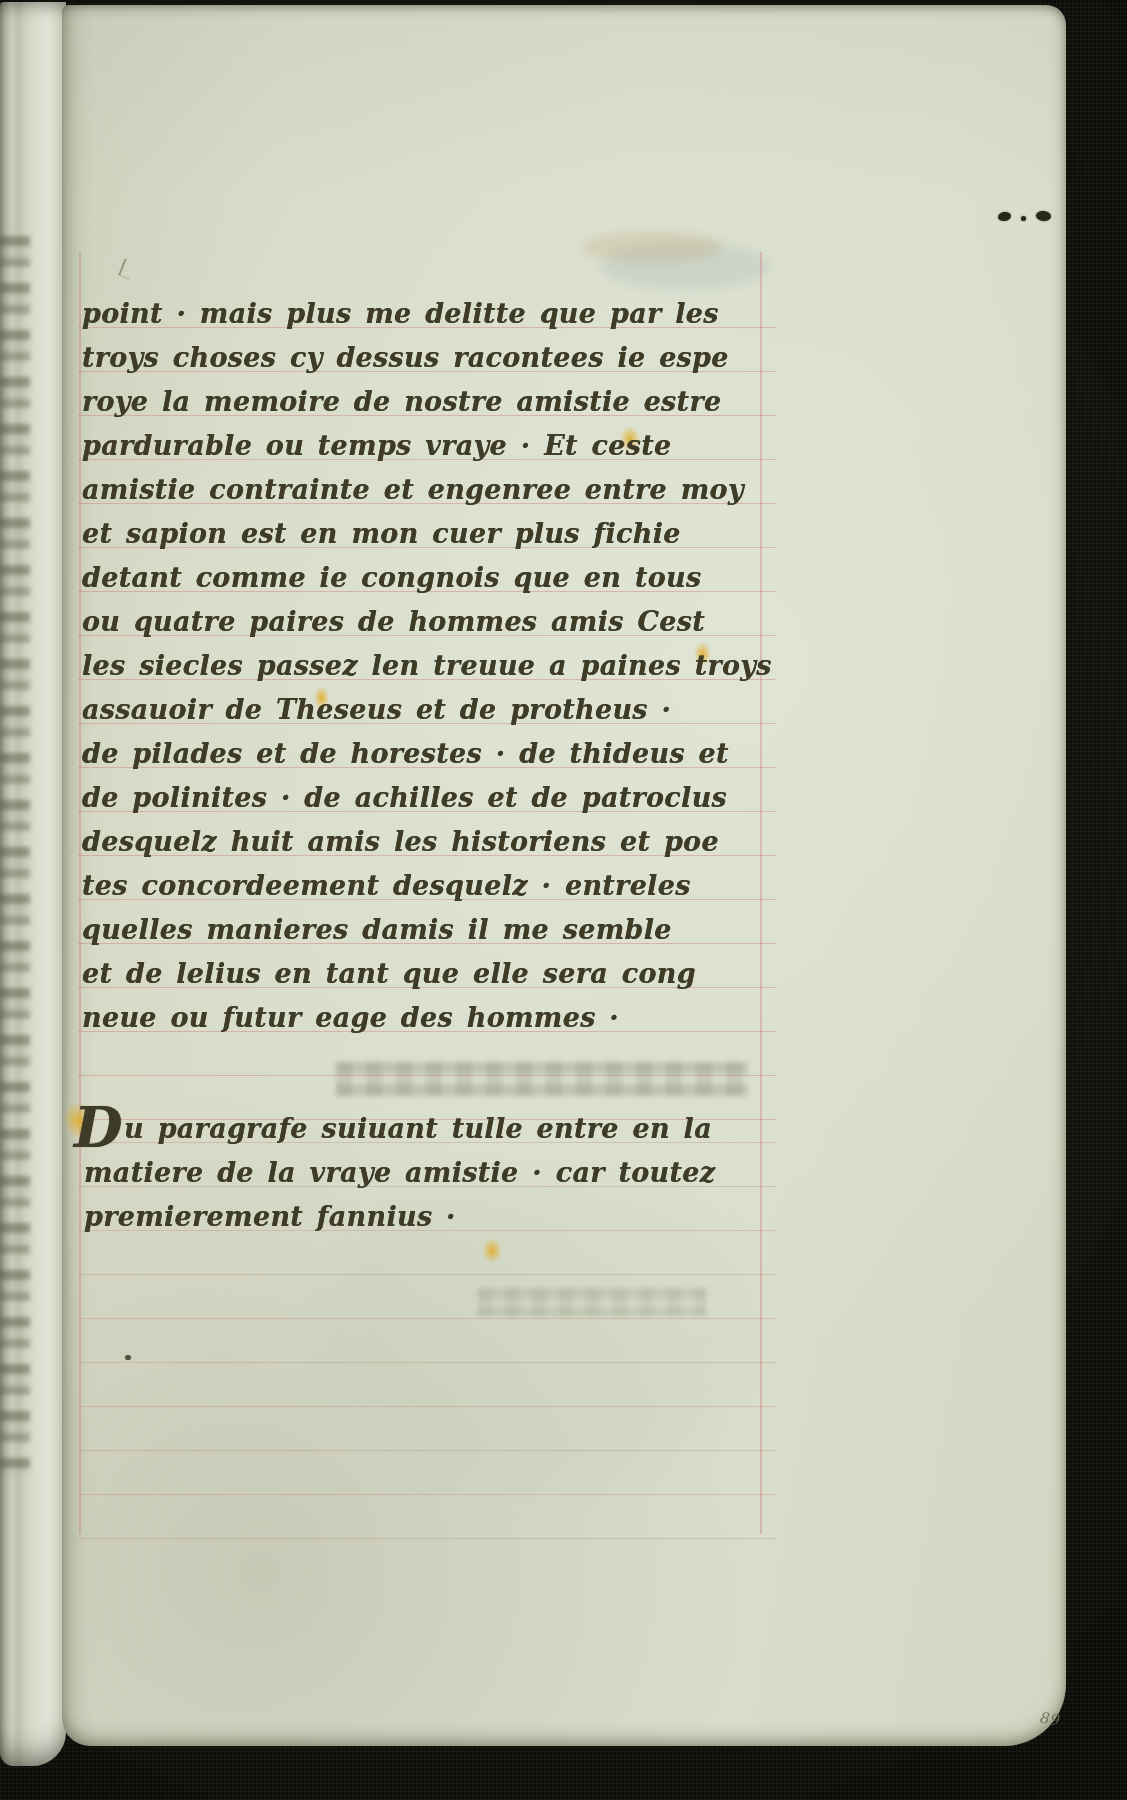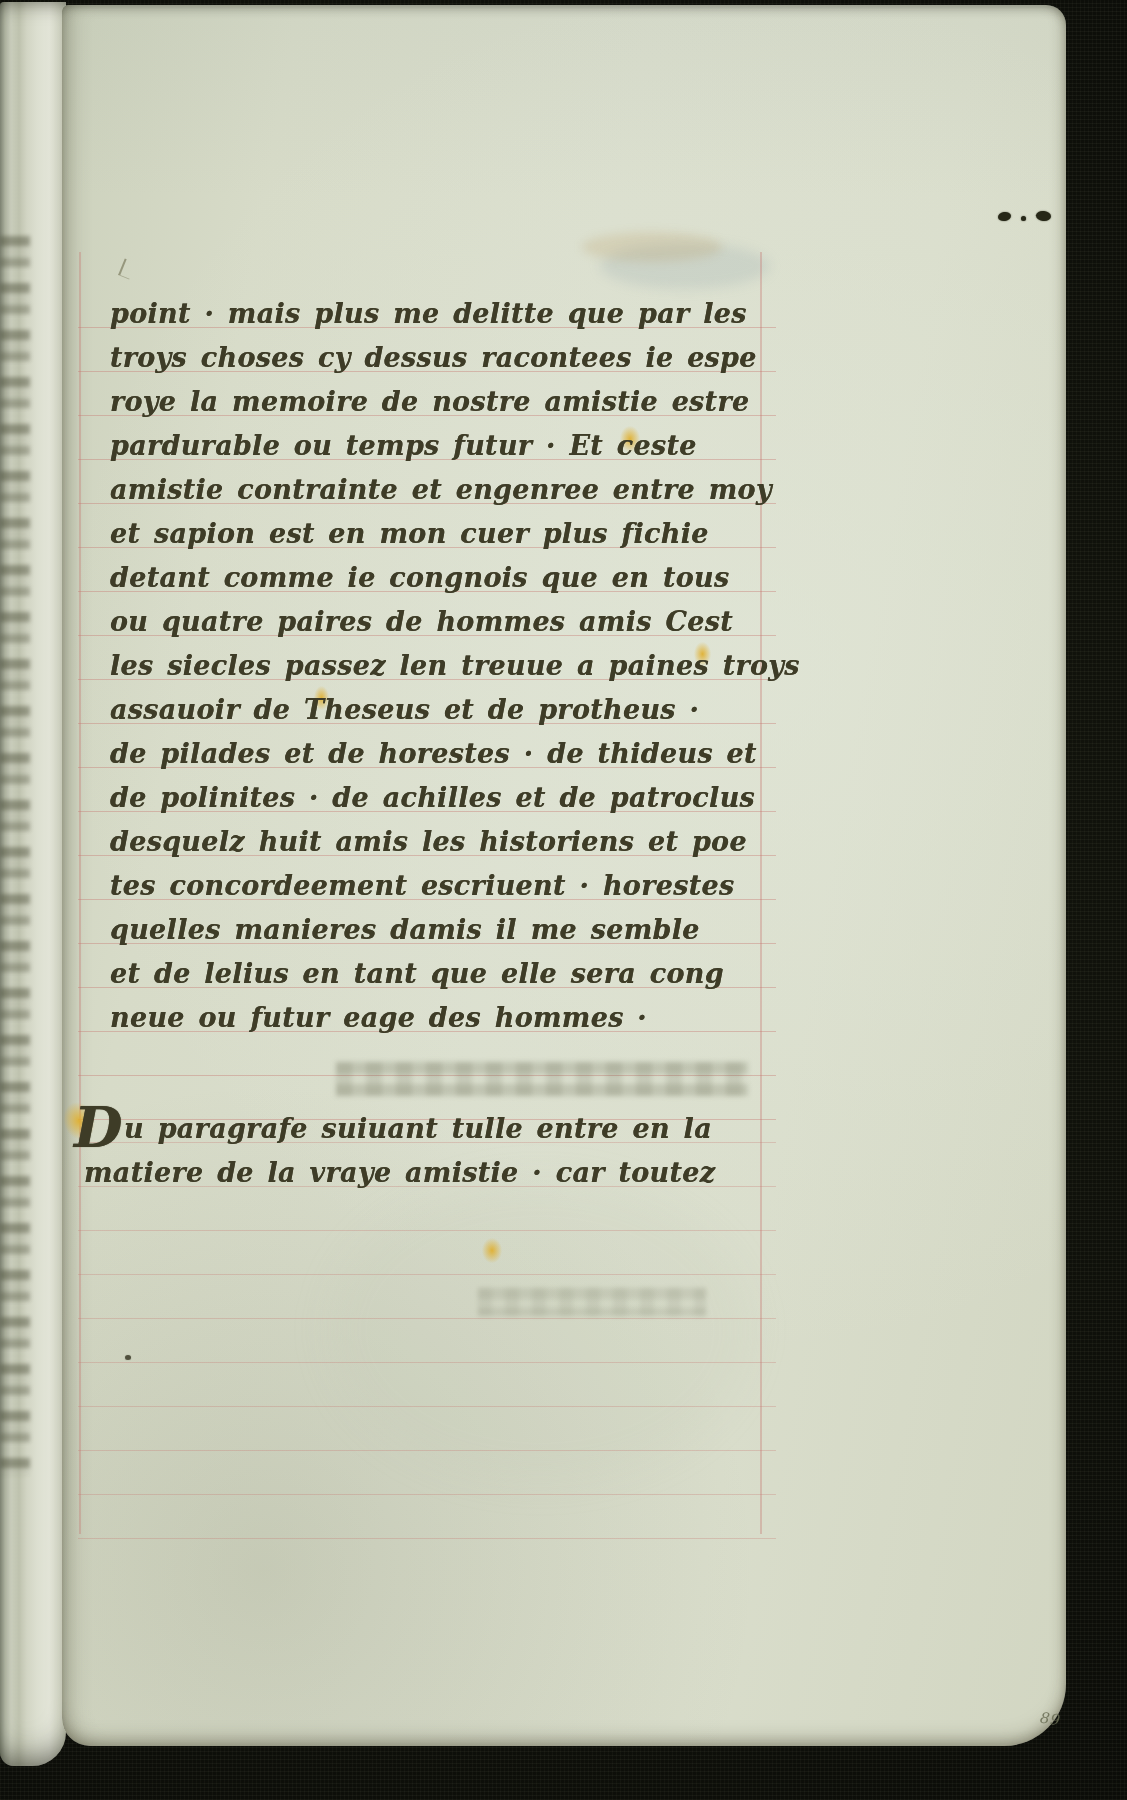--- a/index.html
+++ b/index.html
@@ -53,21 +53,21 @@
   .rule-v{position:absolute;top:252px;width:2px;height:1282px;background:rgba(198,118,112,.35);}
   .rule-v.left{left:79px;}
   .rule-v.right{left:760px;}
   
   .textline{
     position:relative;height:44px;line-height:44px;white-space:nowrap;
     font-style:italic;font-weight:700;font-size:27px;color:#3e3c27;
     letter-spacing:.3px;word-spacing:4px;
     text-shadow:0 0 .6px rgba(62,60,39,.85);
   }
-  .col-p1{position:absolute;left:82px;top:292px;width:696px;margin-left:28px;}
+  .col-p1{position:absolute;left:82px;top:292px;width:696px;}
   .col-p2{position:absolute;left:84px;top:1107px;width:696px;}
   .firstline{padding-left:40px;}
   .dropcap{
     position:absolute;left:-10px;top:-8px;font-style:italic;font-weight:700;
     font-size:56px;line-height:56px;color:#3e3c27;text-shadow:0 0 .8px rgba(62,60,39,.9);
   }
   
   .rub{position:absolute;background:radial-gradient(ellipse at 50% 50%, rgba(224,174,42,.9), rgba(224,174,42,0) 72%);}
   .rub.et1{left:620px;top:426px;width:20px;height:26px;}
   .rub.cest{left:694px;top:642px;width:17px;height:24px;}
@@ -119,44 +119,45 @@
   <div class="rub et1"></div>
   <div class="rub cest"></div>
   <div class="rub theseus"></div>
   <div class="rub et2"></div>
   <div class="rub dcap"></div>
 
   <div class="col-p1">
     <div class="textline">point · mais plus me delitte que par les</div>
     <div class="textline">troys choses cy dessus racontees ie espe</div>
     <div class="textline">roye la memoire de nostre amistie estre</div>
-    <div class="textline">pardurable ou temps futur · Et ceste</div>
+    <div class="textline">pardurable ou temps vraye · Et ceste</div>
     <div class="textline">amistie contrainte et engenree entre moy</div>
     <div class="textline">et sapion est en mon cuer plus fichie</div>
     <div class="textline">detant comme ie congnois que en tous</div>
     <div class="textline">ou quatre paires de hommes amis Cest</div>
     <div class="textline">les siecles passez len treuue a paines troys</div>
     <div class="textline">assauoir de Theseus et de protheus ·</div>
     <div class="textline">de pilades et de horestes · de thideus et</div>
     <div class="textline">de polinites · de achilles et de patroclus</div>
     <div class="textline">desquelz huit amis les historiens et poe</div>
-    <div class="textline">tes concordeement escriuent · horestes</div>
+    <div class="textline">tes concordeement desquelz · entreles</div>
     <div class="textline">quelles manieres damis il me semble</div>
     <div class="textline">et de lelius en tant que elle sera cong</div>
     <div class="textline">neue ou futur eage des hommes ·</div>
   </div>
 
   <div class="ghost a"></div>
   <div class="ghost b"></div>
 
   <div class="col-p2">
     <div class="textline firstline">
       <span class="dropcap">D</span><span>u paragrafe suiuant tulle entre en la</span>
     </div>
     <div class="textline">matiere de la vraye amistie · car toutez</div>
+    <div class="textline">premierement fannius ·</div>
   </div>
 
   <span class="ink-dot dot1"></span>
   <span class="ink-dot dot2"></span>
   <span class="ink-dot dot3"></span>
   <span class="speck"></span>
   <span class="pen-trial"></span>
   <span class="folio">89</span>
 
 </div>

